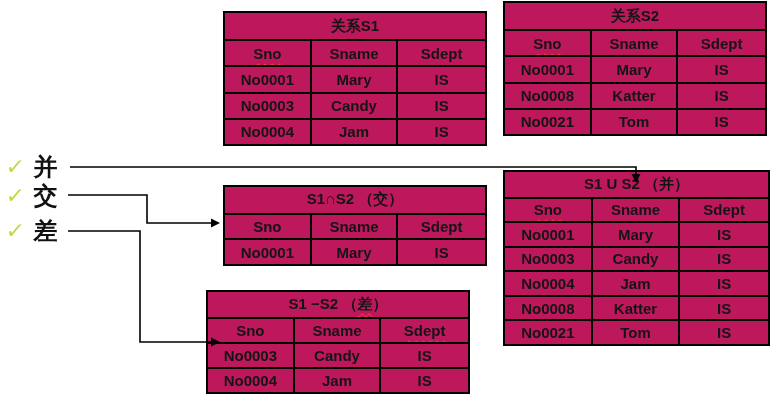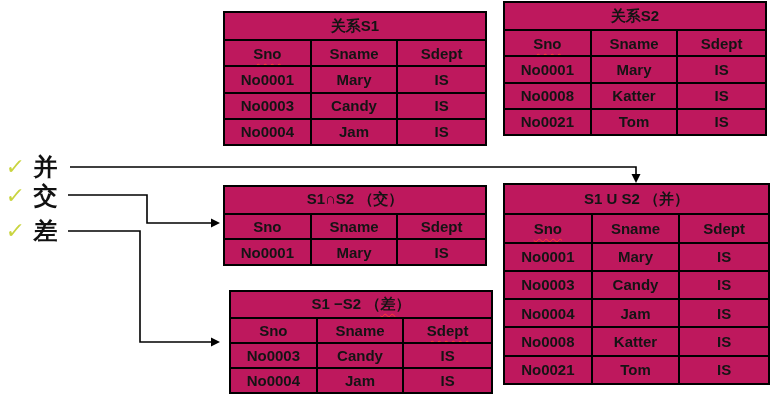--- a/index.html
+++ b/index.html
@@ -26,22 +26,22 @@
   
   .tbl {
     position:absolute; display:grid;
     grid-template-columns:1fr 1fr 1fr;
     grid-auto-rows:1fr;
     border:2px solid #000; background:#be185d;
   }
   #tbl-s1        { left:223px; top:11px;  width:264px; height:135px; }
   #tbl-s2        { left:503px; top:1px;  width:264px; height:135px; }
   #tbl-intersect { left:223px; top:185px; width:264px; height:81px;text-align:center;  }
-  #tbl-diff      { left:229px; top:290px; width:264px; height:104px; }
-  #tbl-union     { left:503px; top:183px; width:267px; height:202px; }
+  #tbl-diff      { left:206px; top:290px; width:264px; height:104px; }
+  #tbl-union     { left:503px; top:170px; width:267px; height:176px; }
 
   .cell {
     display:flex; align-items:center; justify-content:center;
     font-size:15px; font-weight:bold; color:#141414;
     border-top:2px solid #000; border-right:2px solid #000;
     white-space:nowrap; overflow:hidden;
   }
   .cell.last-col { border-right:none; }
   .cell.title-cell { grid-column:1 / -1; border-top:none; border-right:none; }
 

